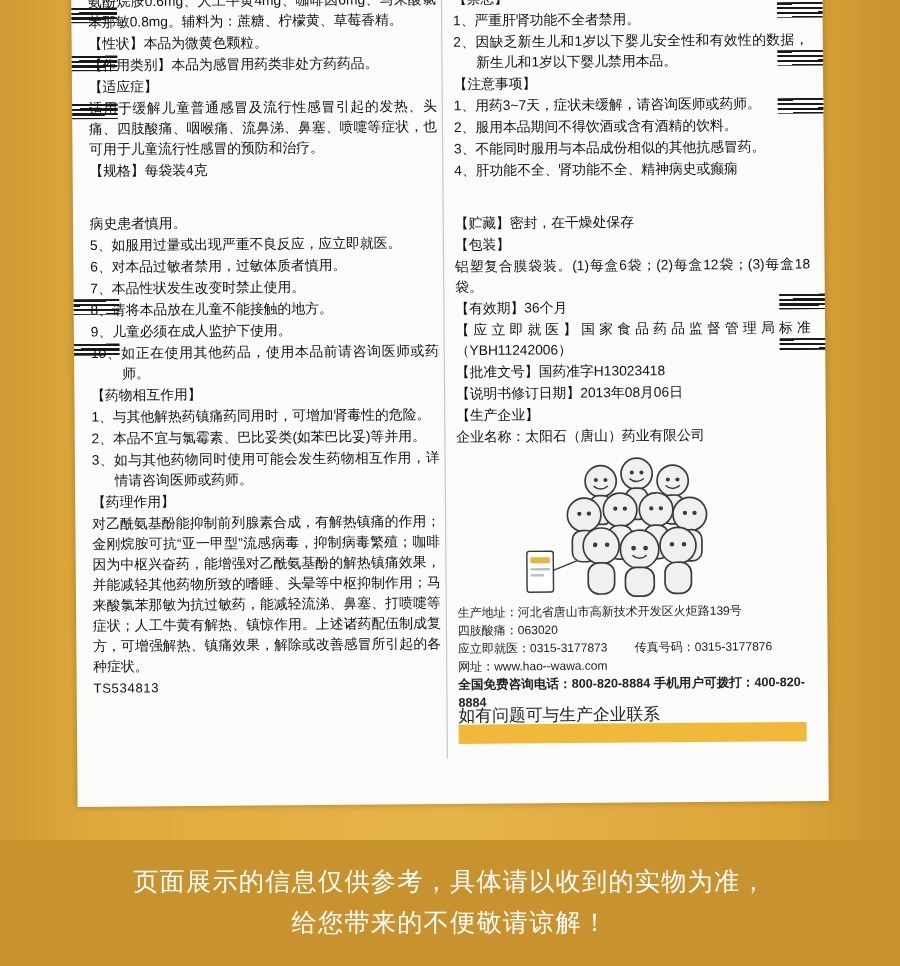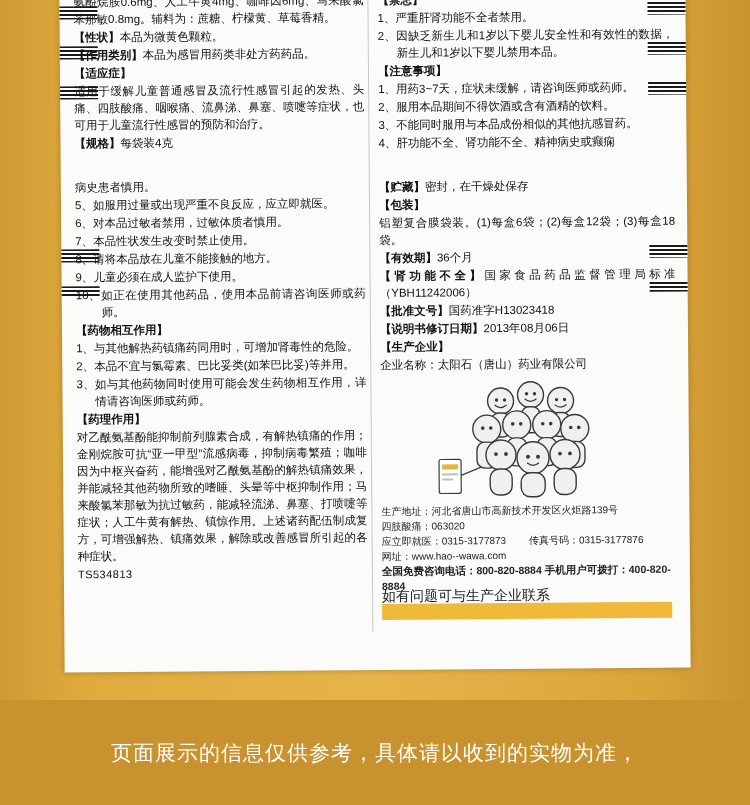--- a/index.html
+++ b/index.html
@@ -78,21 +78,21 @@
     top: 0;
     width: 1px;
     height: 640px;
     background: #c9c9c4;
   }
   p.t {
     margin: 0 0 1px 0;
     text-align: justify;
   }
   .b {
-    font-weight: bold;
+    font-weight: normal;
   }
   .hang {
     padding-left: 19px;
     text-indent: -19px;
   }
   .hang2 {
     padding-left: 26px;
     text-indent: -26px;
   }
   .block {
@@ -257,21 +257,21 @@
         <p class="t">
           <span class="b">【包装】</span>
         </p>
         <p class="t block">铝塑复合膜袋装。(1)每盒6袋；(2)每盒12袋；(3)每盒18袋。</p>
 
         <p class="t block">
           <span class="b">【有效期】</span><span>36个月</span>
         </p>
 
         <p class="t block">
-          <span class="b">【肾功能不全】</span><span>国家食品药品监督管理局标准（YBH11242006）</span>
+          <span class="b">【应立即就医】</span><span>国家食品药品监督管理局标准（YBH11242006）</span>
         </p>
 
         <p class="t block">
           <span class="b">【批准文号】</span><span>国药准字H13023418</span>
         </p>
 
         <p class="t block">
           <span class="b">【说明书修订日期】</span><span>2013年08月06日</span>
         </p>
 
@@ -367,15 +367,16 @@
       </div>
 
       <div class="contact-note">如有问题可与生产企业联系</div>
       <div class="yellow-bar"></div>
 
     </div>
   </div>
 
   <div class="caption-band">
     <div class="line">页面展示的信息仅供参考，具体请以收到的实物为准，</div>
+    <div class="line">给您带来的不便敬请谅解！</div>
   </div>
 
 </div>
 
 </body></html>

